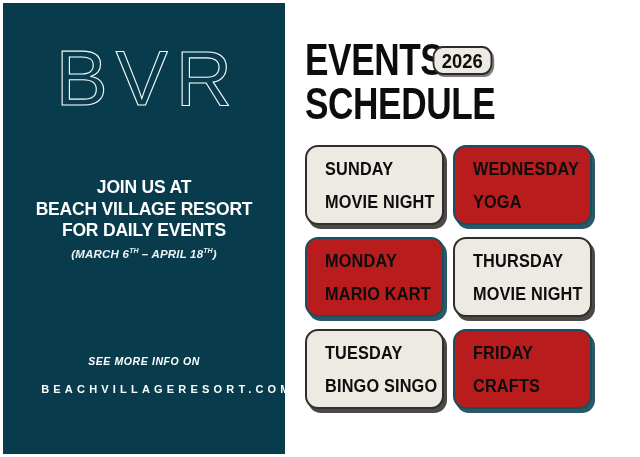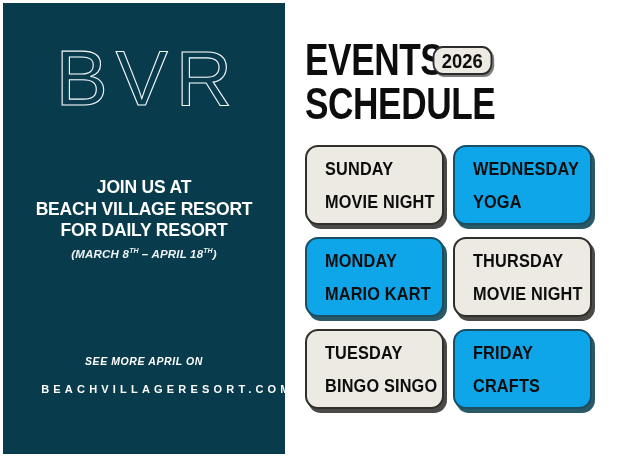--- a/index.html
+++ b/index.html
@@ -178,21 +178,21 @@
     border-radius: 13px;
     padding: 12px 0 0 18px;
     position: relative;
   }
   .event-card.cream {
     background: #EDEAE4;
     border: 2.4px solid #312f2c;
     box-shadow: 3px 4px 0 rgba(45,42,40,0.85);
   }
   .event-card.blue {
-    background: #0ea5e9;
+    background: #b91c1c;
     border: 2.4px solid #1b4e60;
     box-shadow: 3px 4px 0 rgba(18,70,87,0.9);
   }
   .card-day, .card-activity {
     font-family: "Liberation Sans Narrow", "Liberation Sans", sans-serif;
     font-weight: bold;
     font-size: 18.5px;
     line-height: 19px;
     letter-spacing: 0.2px;
     color: #0d0d0d;
@@ -209,26 +209,26 @@
 
 <div id="poster">
 
   <div class="left-panel">
 
     <div class="brand-logo">BVR</div>
 
     <div class="invite-block">
       <div class="invite-line">JOIN US AT</div>
       <div class="invite-line">BEACH VILLAGE RESORT</div>
-      <div class="invite-line">FOR DAILY RESORT</div>
-      <div class="invite-dates"><span>(MARCH 8</span><sup>TH</sup><span> – APRIL 18</span><sup>TH</sup><span>)</span></div>
+      <div class="invite-line">FOR DAILY EVENTS</div>
+      <div class="invite-dates"><span>(MARCH 6</span><sup>TH</sup><span> – APRIL 18</span><sup>TH</sup><span>)</span></div>
     </div>
 
     <div class="info-block">
-      <div class="info-lead">SEE MORE APRIL ON</div>
+      <div class="info-lead">SEE MORE INFO ON</div>
       <div class="info-url">BEACHVILLAGERESORT.COM</div>
     </div>
 
   </div>
 
   <div class="right-panel">
 
     <div class="heading">
       <div class="heading-row">
         <div class="heading-line">EVENTS</div>

